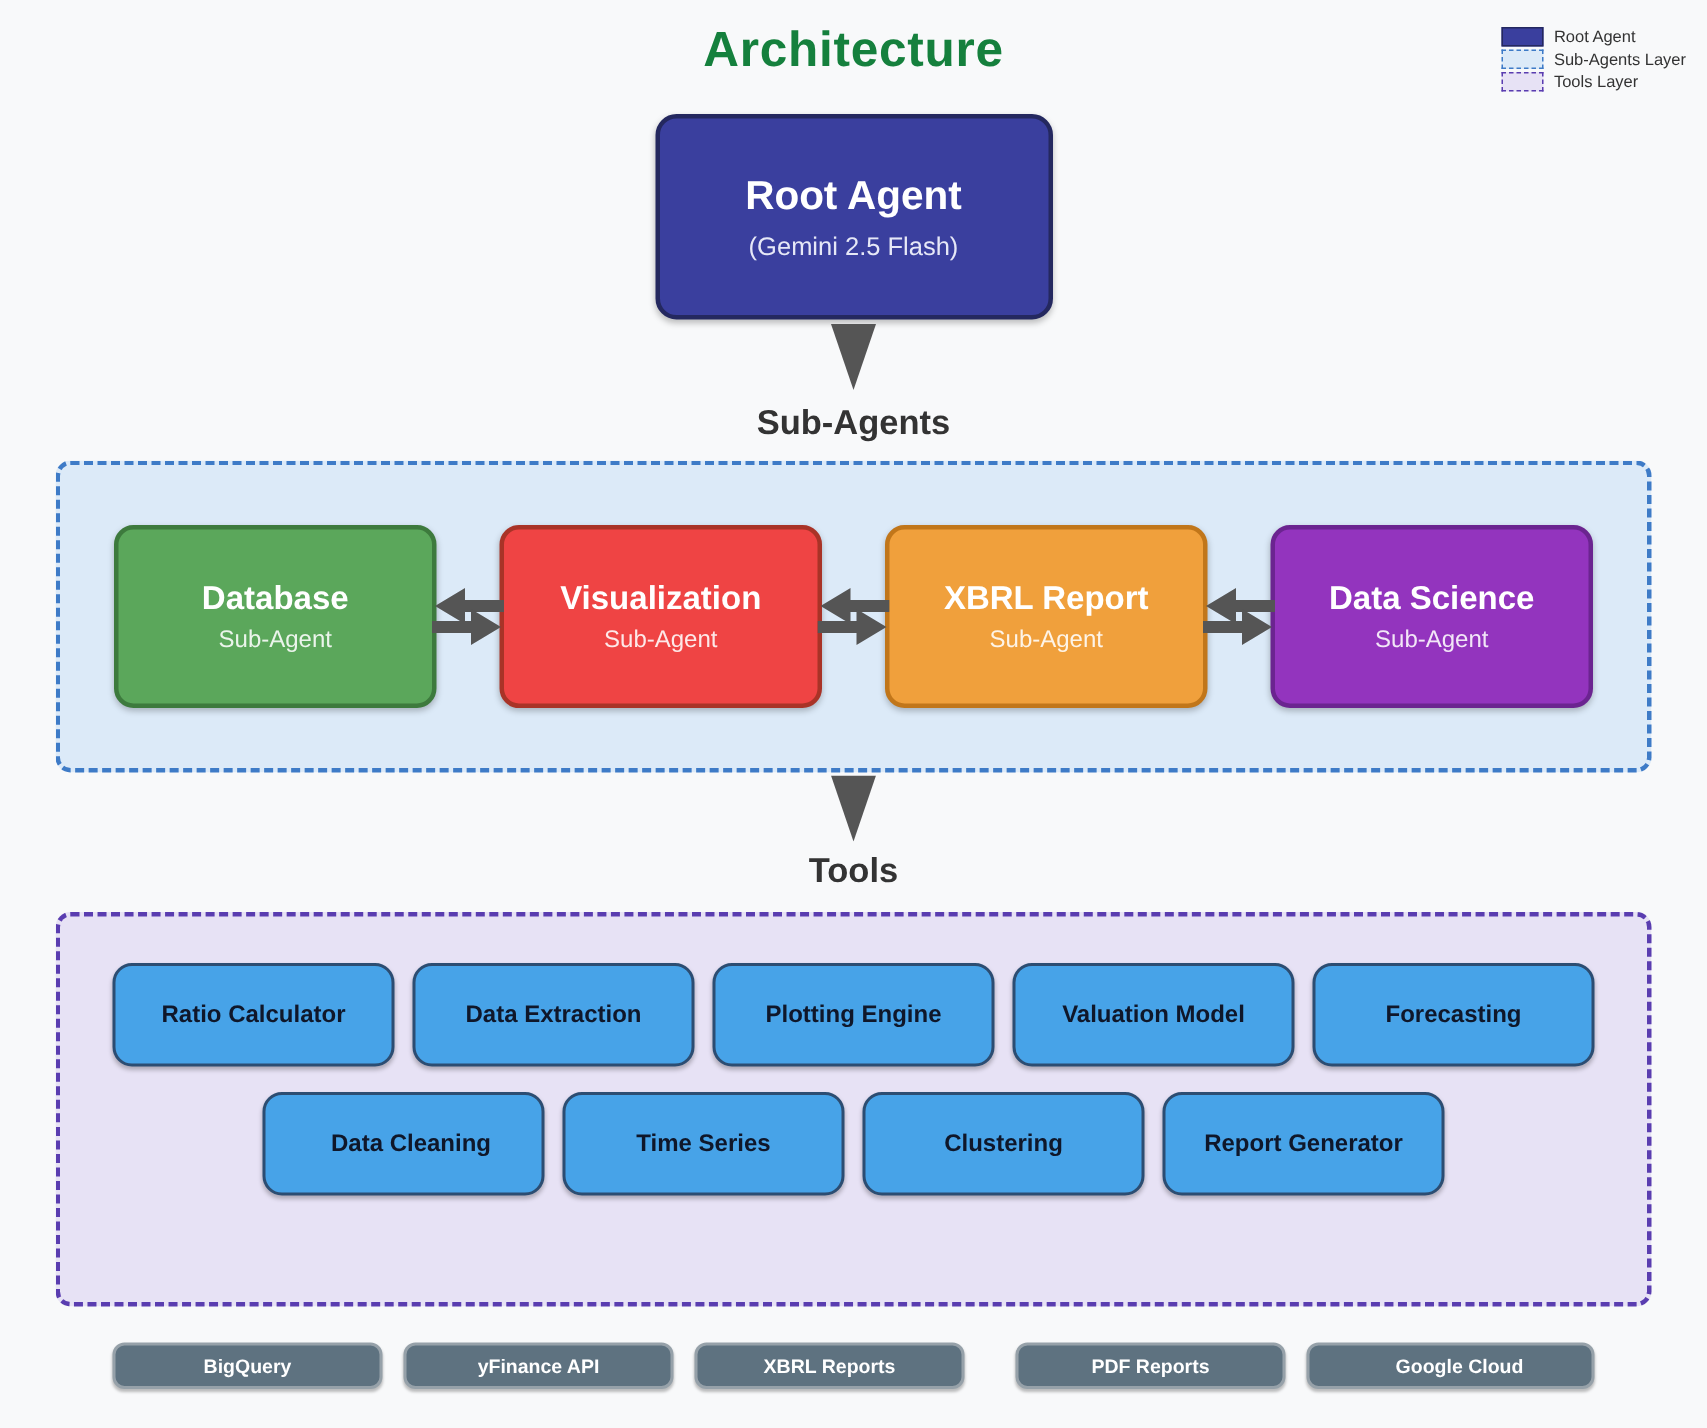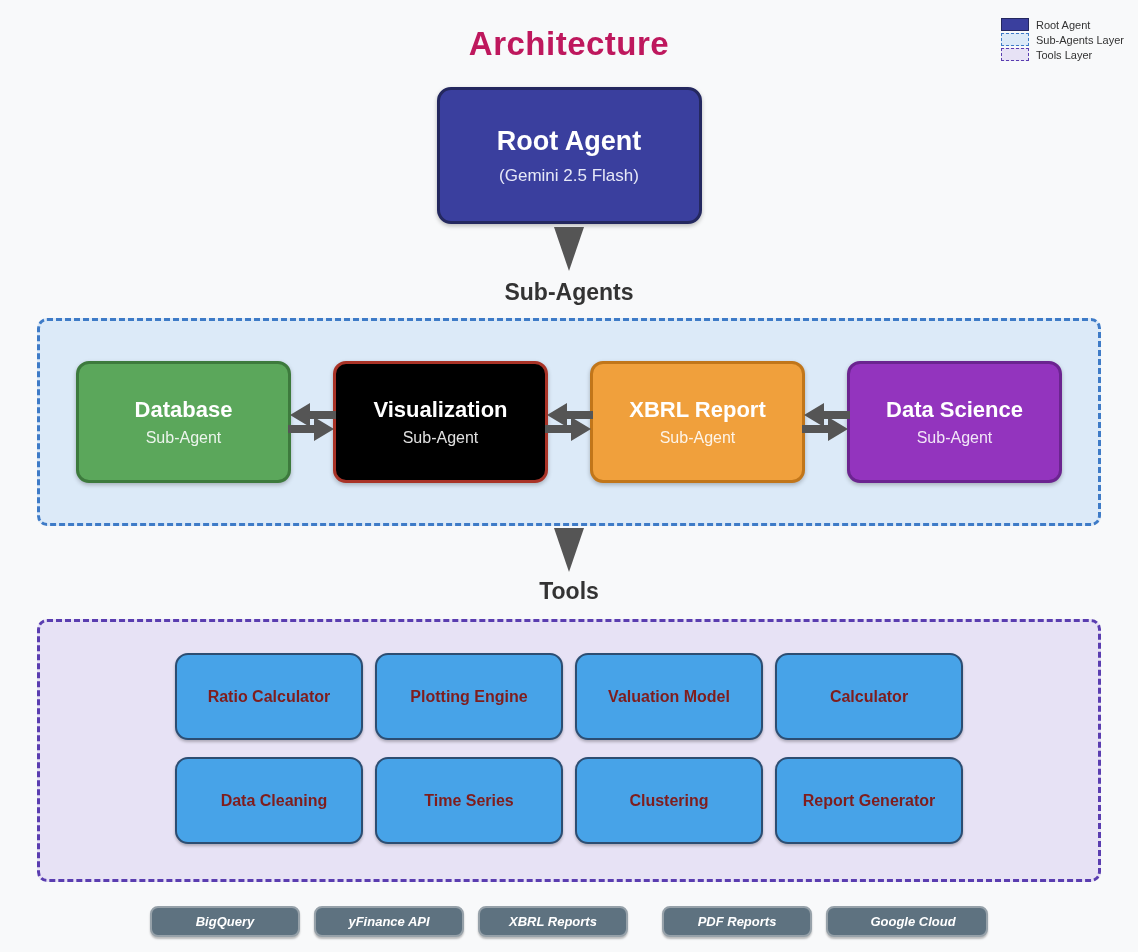--- a/index.html
+++ b/index.html
@@ -5,21 +5,21 @@
   html, body { margin: 0; padding: 0; }
   body {
     width: 1138px; height: 952px;
     background: #f8f9fa;
     font-family: "Liberation Sans", sans-serif;
     color: #333;
     overflow: hidden;
   }
   .page { position: relative; width: 1138px; height: 952px; display: flex; flex-direction: column; align-items: center; }
 
-  .title { margin-top: 25px; font-size: 33px; font-weight: bold; color: #be185d; letter-spacing: .5px; }
+  .title { margin-top: 14px; font-size: 33px; font-weight: bold; color: #15803d; letter-spacing: .5px; }
 
   
   .legend { position: absolute; top: 18px; right: 14px; font-size: 11px; color: #333; }
   .legend-row { display: flex; align-items: center; margin-bottom: 2px; }
   .swatch { width: 28px; height: 13px; margin-right: 7px; box-sizing: border-box; flex: none; }
   .swatch.solid { border: 1px solid #24285F; }
   .swatch.dashed { border: 1.6px dashed; }
   .legend-row.indent .legend-label { }
 
   
@@ -58,29 +58,29 @@
   .bidir { flex: none; margin: 0 -3px; position: relative; z-index: 1; }
 
   .tools-layer {
     margin-top: 14px; height: 263px;
     border: 3px dashed #5A3DB0;
     padding-top: 31px;
     display: flex; flex-direction: column; align-items: center; gap: 17px;
   }
   .tools-row { display: flex; gap: 12px; justify-content: center; }
   .tool-box {
-    box-sizing: border-box; width: 188px; height: 87px;
+    box-sizing: border-box; width: 188px; height: 69px;
     border: 2.5px solid #2C4D72; border-radius: 13px;
     display: flex; align-items: center; justify-content: center;
-    font-size: 16px; font-weight: bold; color: #7f1d1d; text-align: center;
+    font-size: 16px; font-weight: bold; color: #0f172a; text-align: center;
     box-shadow: 0 2px 3px rgba(0,0,0,.25);
   }
 
   
-  .pills { margin-top: 24px; width: 838px; display: flex; gap: 14px; font-style: italic; }
+  .pills { margin-top: 24px; width: 988px; display: flex; gap: 14px; }
   .pill {
     flex: 1; height: 31px; box-sizing: border-box;
     border: 2px solid #96A1A9; border-radius: 8px;
     display: flex; align-items: center; justify-content: center;
     font-size: 13px; font-weight: bold; color: #fff;
     box-shadow: 0 2px 2px rgba(0,0,0,.25);
   }
 </style>
 </head>
 <body>
@@ -120,21 +120,21 @@
     <div class="agent-box" style="background-color: rgb(91, 167, 91); border-color: rgb(61, 122, 61);">
       <div class="agent-title">Database</div>
       <div class="agent-sub">Sub-Agent</div>
     </div>
 
     <svg class="bidir" width="48" height="44" viewBox="0 0 48 44">
       <path d="M48 11 L22 11 L22 3 L2 15 L22 27 L22 19 L48 19 Z" fill="#555555"></path>
       <path d="M0 25 L26 25 L26 17 L46 29 L26 41 L26 33 L0 33 Z" fill="#555555"></path>
     </svg>
 
-    <div class="agent-box" style="background-color: #000000; border-color: rgb(169, 51, 39);">
+    <div class="agent-box" style="background-color: #ef4444; border-color: rgb(169, 51, 39);">
       <div class="agent-title">Visualization</div>
       <div class="agent-sub">Sub-Agent</div>
     </div>
 
     <svg class="bidir" width="48" height="44" viewBox="0 0 48 44">
       <path d="M48 11 L22 11 L22 3 L2 15 L22 27 L22 19 L48 19 Z" fill="#555555"></path>
       <path d="M0 25 L26 25 L26 17 L46 29 L26 41 L26 33 L0 33 Z" fill="#555555"></path>
     </svg>
 
     <div class="agent-box" style="background-color: rgb(240, 160, 60); border-color: rgb(193, 118, 26);">
@@ -155,23 +155,24 @@
 
   <svg class="down-arrow da2" width="34" height="44" viewBox="0 0 34 44">
     <polygon points="2,0 32,0 17,44" fill="#555555"></polygon>
   </svg>
 
   <div class="section-heading sh2">Tools</div>
 
   <div class="layer tools-layer" style="background-color: rgb(231, 226, 245); border-color: rgb(90, 61, 176);">
     <div class="tools-row">
       <div class="tool-box" style="background-color: rgb(71, 163, 232); border-color: rgb(44, 77, 114);">Ratio Calculator</div>
+      <div class="tool-box" style="background-color: rgb(71, 163, 232); border-color: rgb(44, 77, 114);">Data Extraction</div>
       <div class="tool-box" style="background-color: rgb(71, 163, 232); border-color: rgb(44, 77, 114);">Plotting Engine</div>
       <div class="tool-box" style="background-color: rgb(71, 163, 232); border-color: rgb(44, 77, 114);">Valuation Model</div>
-      <div class="tool-box" style="background-color: rgb(71, 163, 232); border-color: rgb(44, 77, 114);">Calculator</div>
+      <div class="tool-box" style="background-color: rgb(71, 163, 232); border-color: rgb(44, 77, 114);">Forecasting</div>
     </div>
     <div class="tools-row">
       <div class="tool-box" style="background-color: rgb(71, 163, 232); border-color: rgb(44, 77, 114); padding-left: 10px;">Data Cleaning</div>
       <div class="tool-box" style="background-color: rgb(71, 163, 232); border-color: rgb(44, 77, 114);">Time Series</div>
       <div class="tool-box" style="background-color: rgb(71, 163, 232); border-color: rgb(44, 77, 114);">Clustering</div>
       <div class="tool-box" style="background-color: rgb(71, 163, 232); border-color: rgb(44, 77, 114);">Report Generator</div>
     </div>
   </div>
 
   <div class="pills">

